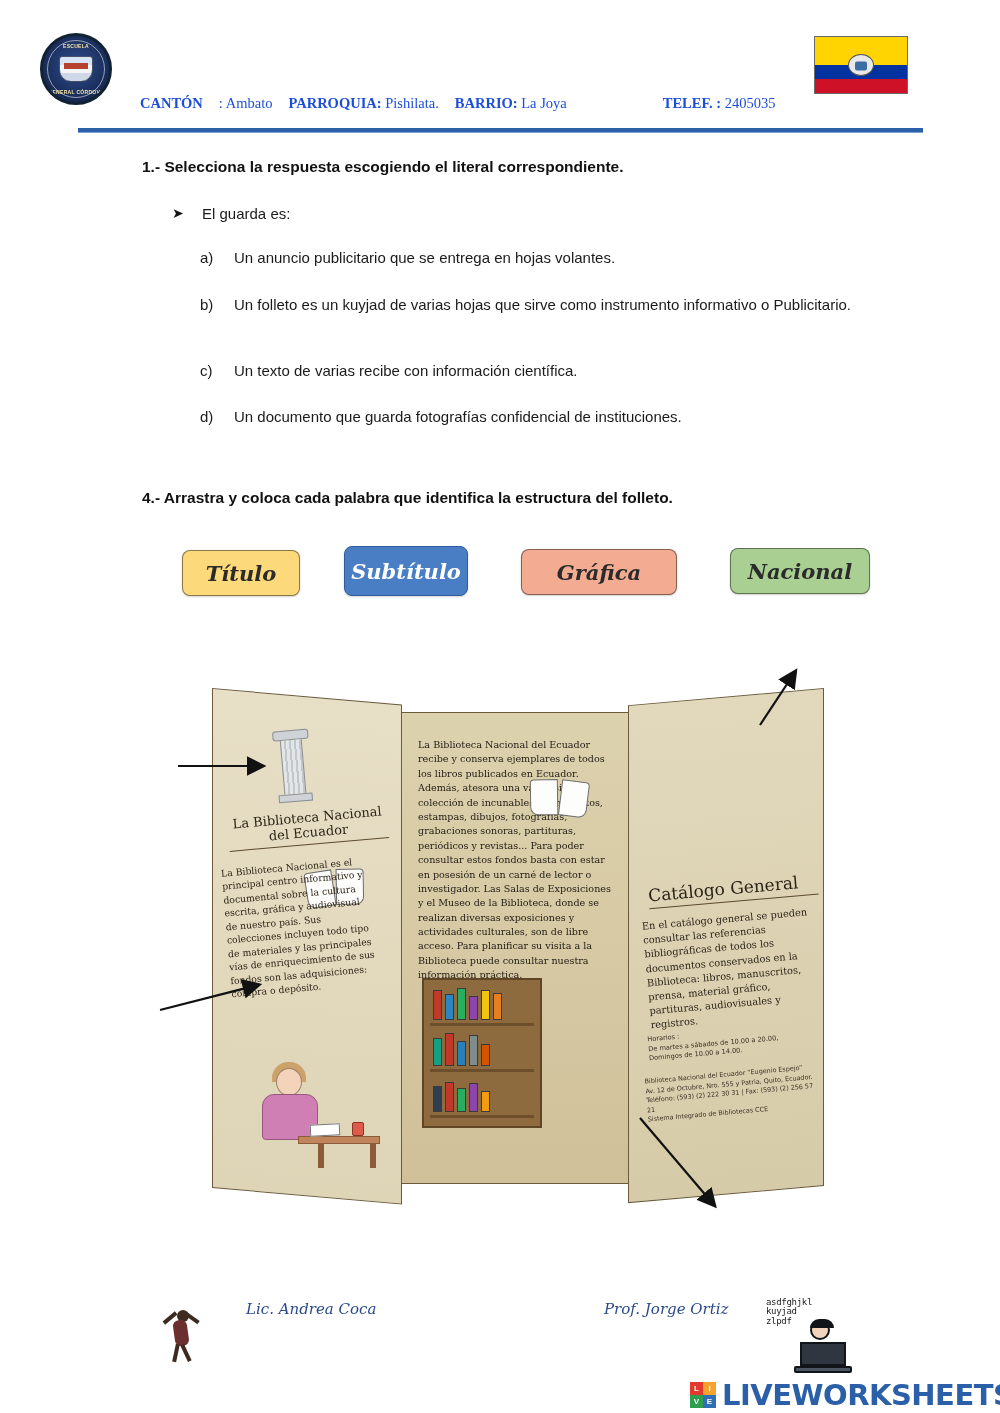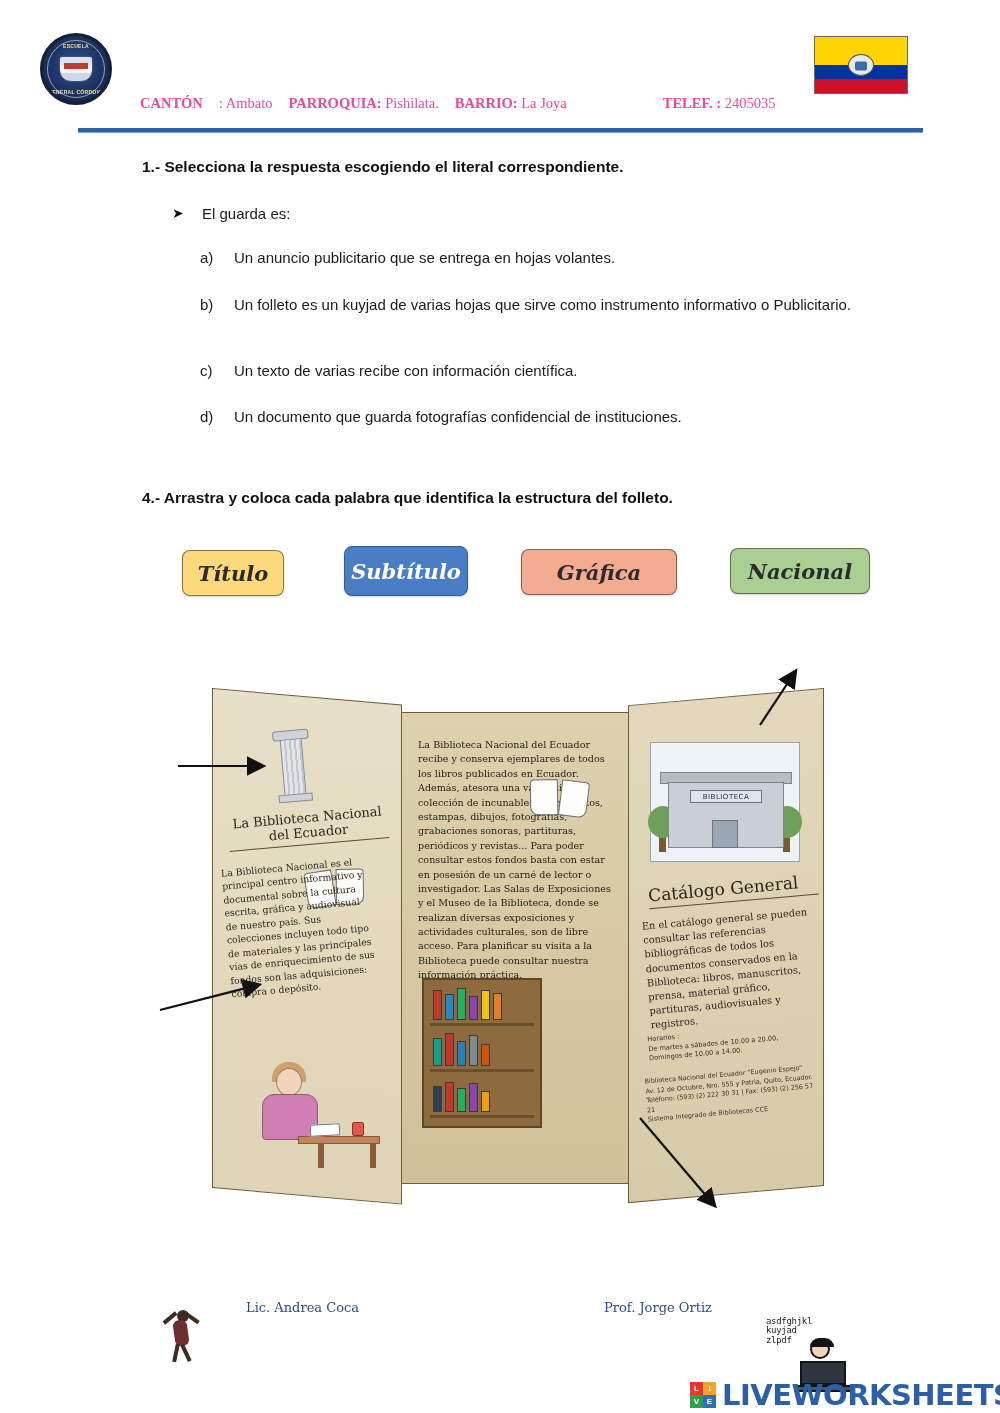--- a/index.html
+++ b/index.html
@@ -73,21 +73,21 @@
     letter-spacing: -0.2px;
     color: #1f3f8f;
     -webkit-text-stroke: 0.6px #1f3f8f;
   }
   .school-sub {
     position: absolute;
     left: 140px; top: 95px;
     width: 680px;
     font-family: "Liberation Serif", serif;
     font-size: 14.5px;
-    color: #ec4899;
+    color: #1d4ed8;
     white-space: nowrap;
   }
   .school-sub b { font-weight: bold; }
   .school-sub .sp { display: inline-block; width: 16px; }
   .school-sub .sp-lg { display: inline-block; width: 96px; }
 
   .flag {
     position: absolute;
     right: 92px; top: 36px;
     width: 94px; height: 58px;
@@ -181,21 +181,21 @@
     display: flex;
     align-items: center;
     justify-content: center;
     font-family: "DejaVu Serif", serif;
     font-style: italic;
     font-weight: bold;
     font-size: 21px;
     box-shadow: 0 1px 2px rgba(0,0,0,.18);
     user-select: none;
   }
-  .chip-0 { left: 182px; top: 550px; width: 102px; background: #fcd97a; color: #2b2b2b; }
+  .chip-0 { left: 182px; top: 550px; width: 118px; background: #fcd97a; color: #2b2b2b; }
   .chip-1 { left: 344px; top: 546px; width: 124px; height: 50px; background: #4a7ec4; color: #ffffff; border-color:#2f5c9b; }
   .chip-2 { left: 521px; top: 549px; width: 156px; background: #f3ac92; color: #2b2b2b; }
   .chip-3 { left: 730px; top: 548px; width: 140px; background: #a9cf93; color: #2b2b2b; }
 
   
   .brochure {
     position: absolute;
     left: 180px; top: 660px;
     width: 660px; height: 560px;
   }
@@ -352,38 +352,39 @@
     color: #3a3024;
     transform: rotate(-5deg);
   }
 
   .arrow-svg { position: absolute; left: 0; top: 0; width: 1000px; height: 1413px; pointer-events: none; }
 
   
   .sig {
     position: absolute;
     font-family: "DejaVu Serif", serif;
-    font-size: 13px;
+    font-style: italic;
+    font-size: 15px;
     color: #2b4a8c;
   }
   .sig-1 { left: 246px; top: 1300px; }
   .sig-2 { left: 604px; top: 1300px; }
 
   .dancer { position: absolute; left: 160px; top: 1308px; width: 44px; height: 56px; }
   .dancer .b { position:absolute; left:14px; top:12px; width:14px; height:26px; background:#6b2f2f; border-radius:6px; transform: rotate(-8deg);}
   .dancer .h { position:absolute; left:17px; top:2px; width:12px; height:12px; border-radius:50%; background:#3d2b22;}
   .dancer .a1 { position:absolute; left:2px; top:8px; width:16px; height:4px; background:#3d2b22; transform: rotate(-40deg);}
   .dancer .a2 { position:absolute; left:24px; top:8px; width:16px; height:4px; background:#3d2b22; transform: rotate(35deg);}
   .dancer .l1 { position:absolute; left:14px; top:36px; width:4px; height:18px; background:#3d2b22; transform: rotate(12deg);}
   .dancer .l2 { position:absolute; left:24px; top:36px; width:4px; height:18px; background:#3d2b22; transform: rotate(-25deg);}
 
   .teacher-art {
     position: absolute;
     left: 766px; top: 1298px;
-    width: 96px; height: 84px; margin-top: 19px;
+    width: 96px; height: 84px;
   }
   .teacher-art .scribble {
     position: absolute; left: 0; top: 0;
     font-family: "DejaVu Sans Mono", monospace;
     font-size: 9px;
     color: #1a1a1a;
     line-height: 1.05;
     letter-spacing: -0.3px;
   }
   .teacher-art .laptop {
@@ -527,29 +528,20 @@
     <div class="row">
       <i class="bk" style="height:26px;background:#2c3e50"></i>
       <i class="bk" style="height:30px;background:#c0392b"></i>
       <i class="bk" style="height:24px;background:#27ae60"></i>
       <i class="bk" style="height:29px;background:#8e44ad"></i>
       <i class="bk" style="height:21px;background:#f39c12"></i>
     </div>
   </div>
 
   <div class="panel panel-right"></div>
-  <div class="br-building">
-    <div class="sky"></div>
-    <div class="tree1"></div>
-    <div class="tree2"></div>
-    <div class="roof"></div>
-    <div class="bld"></div>
-    <div class="sign">BIBLIOTECA</div>
-    <div class="door"></div>
-  </div>
   <div class="br-title">Catálogo General</div>
   <div class="br-text">En el catálogo general se pueden consultar las referencias bibliográficas de todos los documentos conservados en la Biblioteca: libros, manuscritos, prensa, material gráfico, partituras, audiovisuales y registros.</div>
   <div class="br-small">
     <div>Horarios :</div>
     <div>De martes a sábados  de 10.00 a 20.00,</div>
     <div>Domingos de 10.00 a 14.00.</div>
   </div>
   <div class="br-small2">
     <div>Biblioteca Nacional del Ecuador “Eugenio Espejo”</div>
     <div>Av. 12 de Octubre, Nro. 555 y Patria, Quito, Ecuador.</div>

